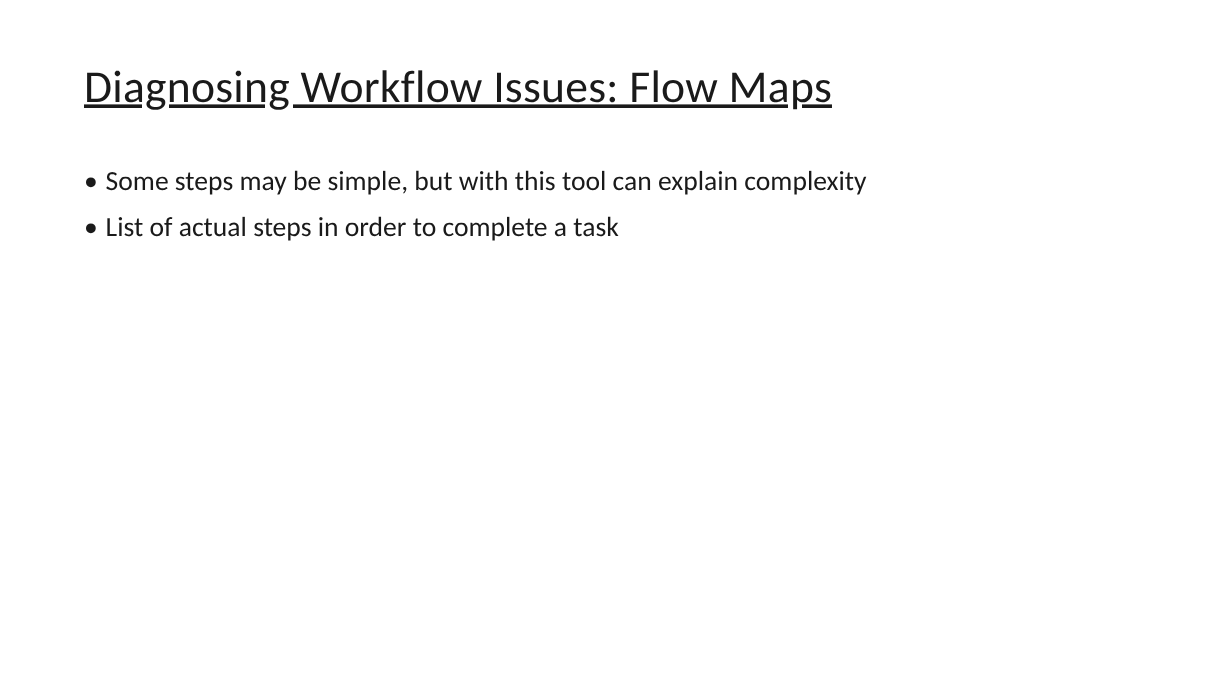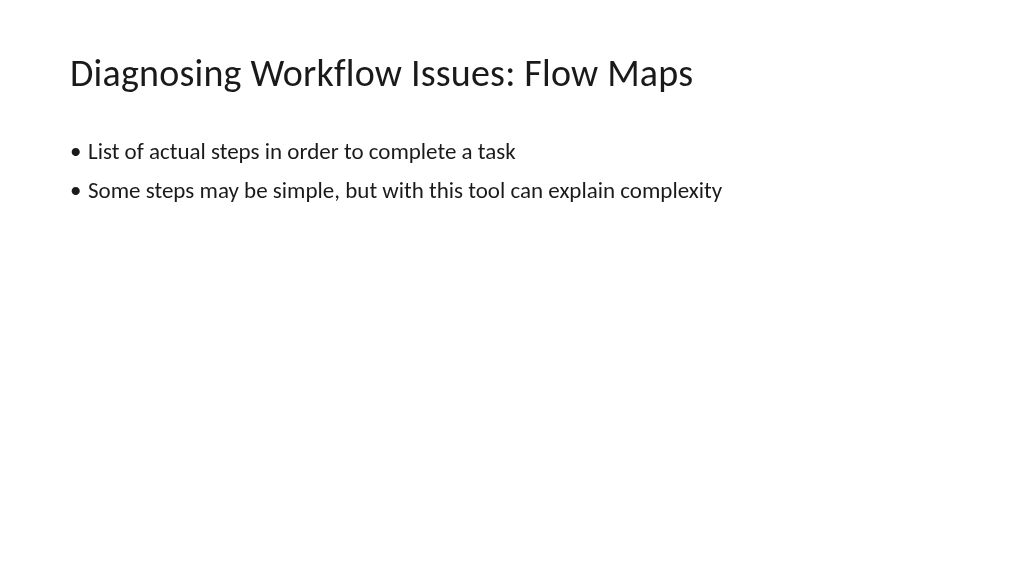--- a/index.html
+++ b/index.html
@@ -15,20 +15,21 @@
       color: #000000;
       padding: 50px 70px;
       overflow: hidden;
     }
     .slide-title {
       font-size: 38px;
       font-weight: 400;
       color: #1a1a1a;
       margin-bottom: 38px;
       letter-spacing: 0.2px;
+      text-decoration: underline;
     }
     .bullet-list {
       list-style: none;
       padding-left: 0;
     }
     .bullet-item {
       font-size: 23px;
       line-height: 1.5;
       color: #1a1a1a;
       position: relative;
@@ -41,15 +42,15 @@
       left: 0;
       top: 0;
     }
   </style>
 </head>
 <body>
 
 <h1 class="slide-title">Diagnosing Workflow Issues: Flow Maps</h1>
 
 <ul class="bullet-list">
+  <li class="bullet-item">Some steps may be simple, but with this tool can explain complexity</li>
   <li class="bullet-item">List of actual steps in order to complete a task</li>
-  <li class="bullet-item">Some steps may be simple, but with this tool can explain complexity</li>
 </ul>
 
 </body></html>

